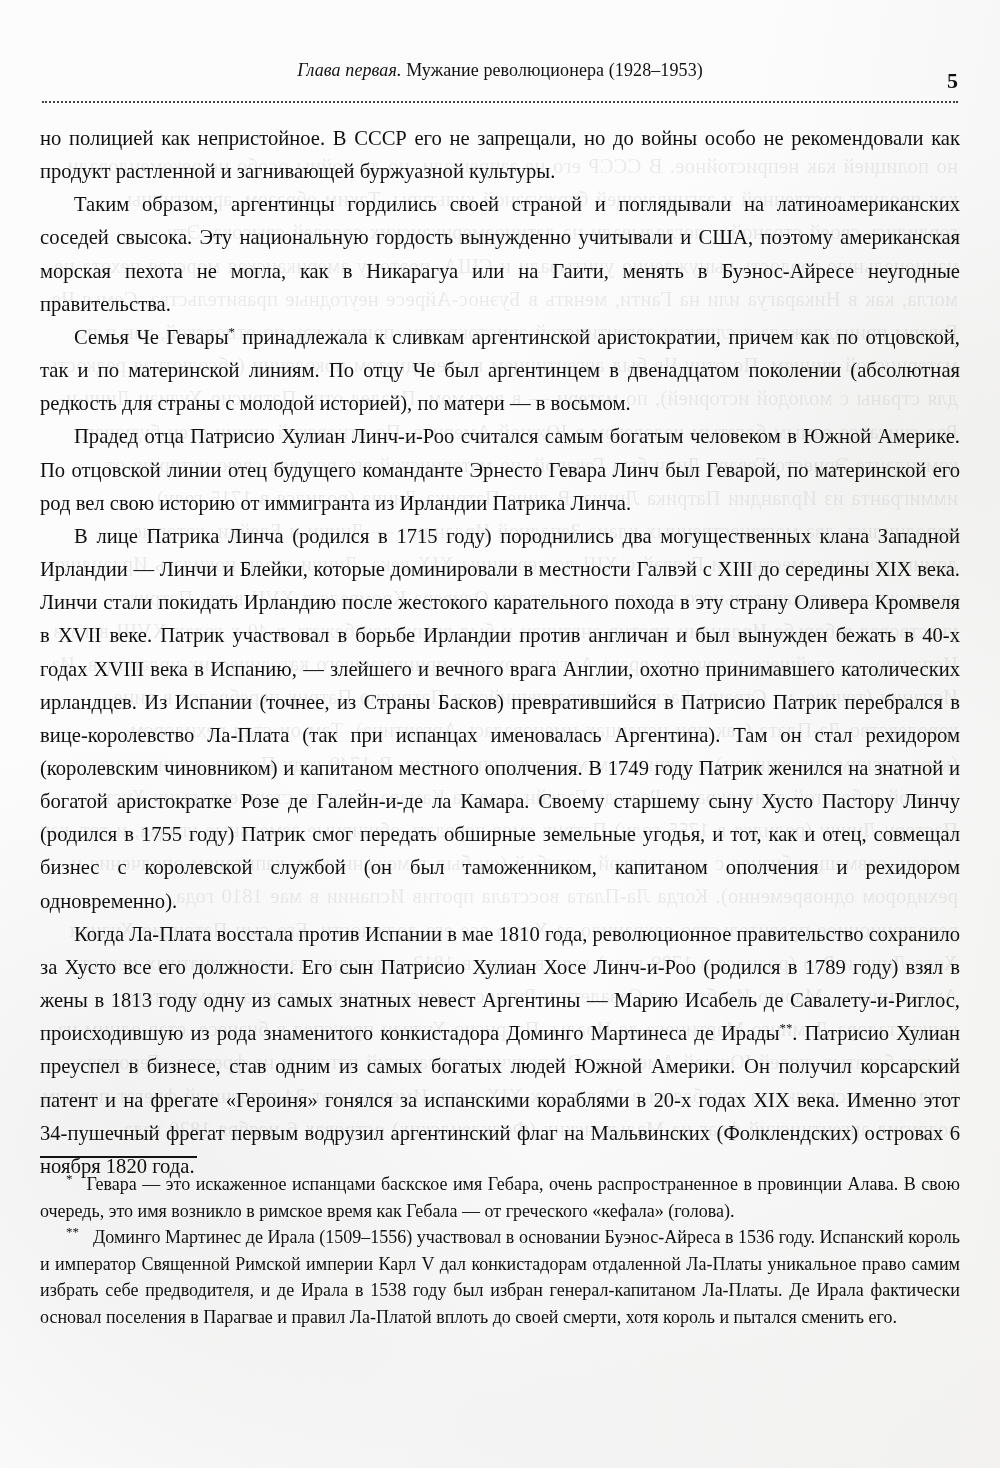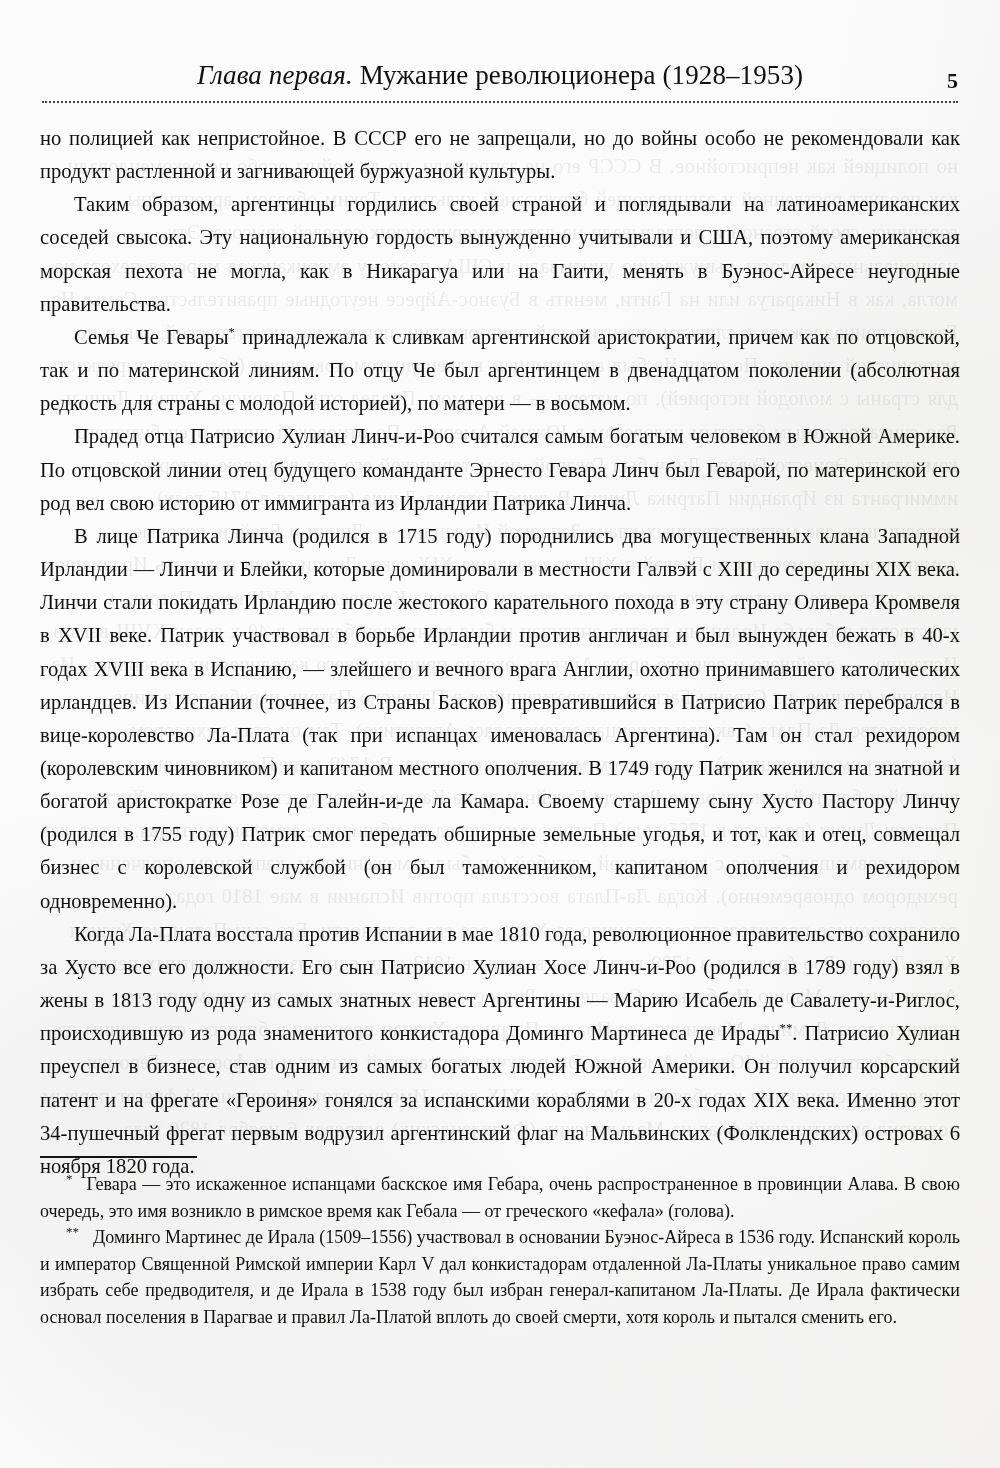--- a/index.html
+++ b/index.html
@@ -59,21 +59,21 @@
     position: absolute;
     left: 42px;
     right: 42px;
     top: 60px;
     height: 34px;
     display: flex;
     align-items: baseline;
     justify-content: center;
   }
   .runhead-title {
-    font-size: 27px;
+    font-size: 18px;
     letter-spacing: 0.1px;
     white-space: nowrap;
     text-align: center;
   }
   .runhead-title .chapter-label {
     font-style: italic;
   }
   .runhead-folio {
     position: absolute;
     right: 0;

